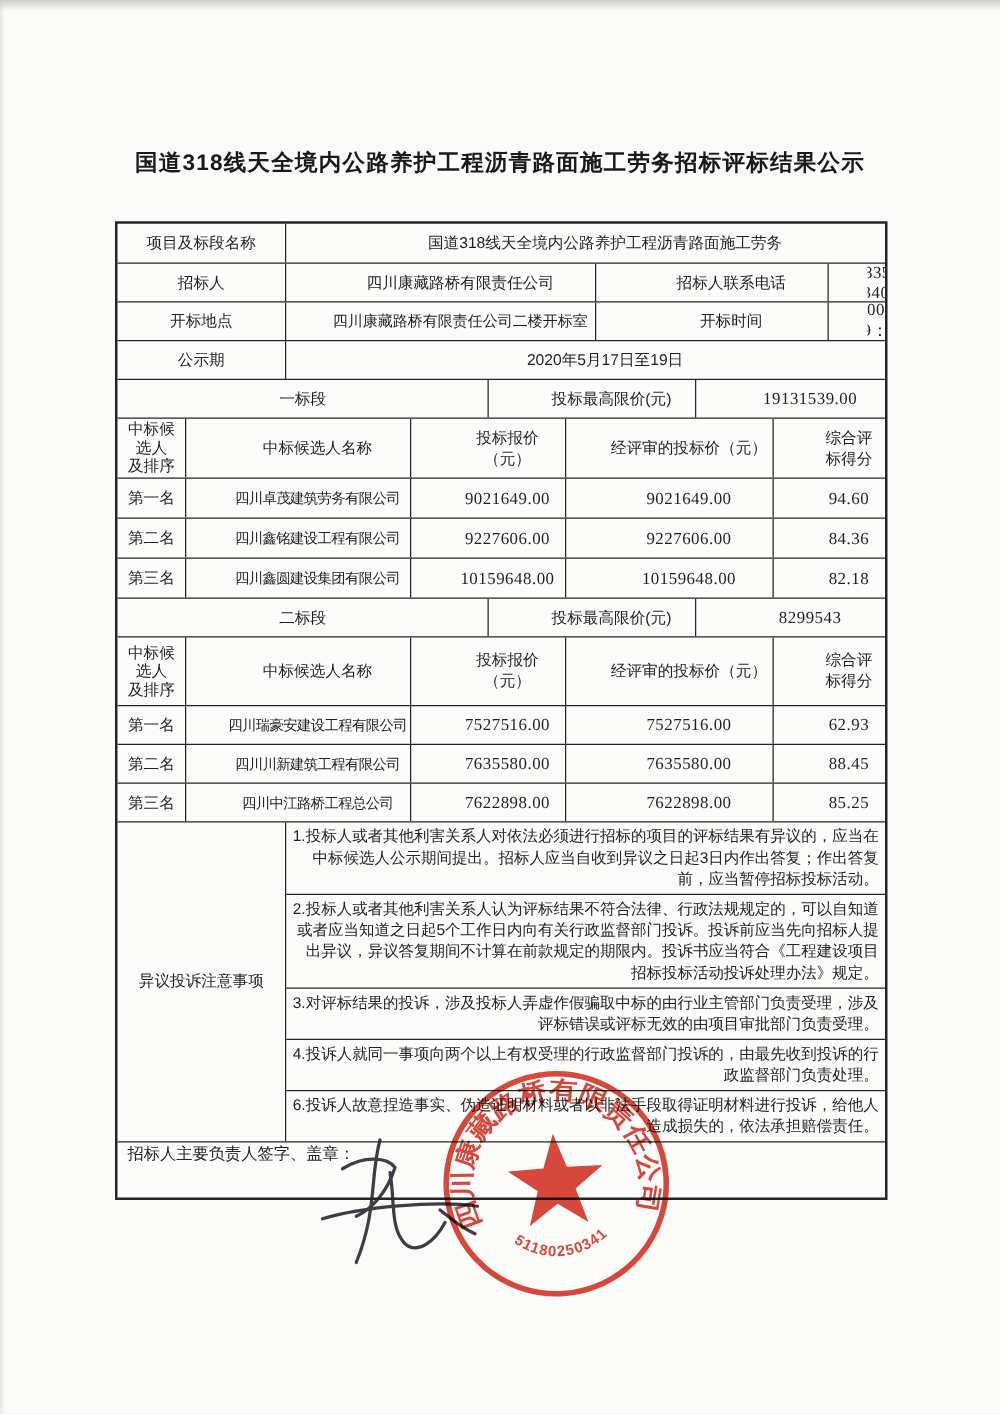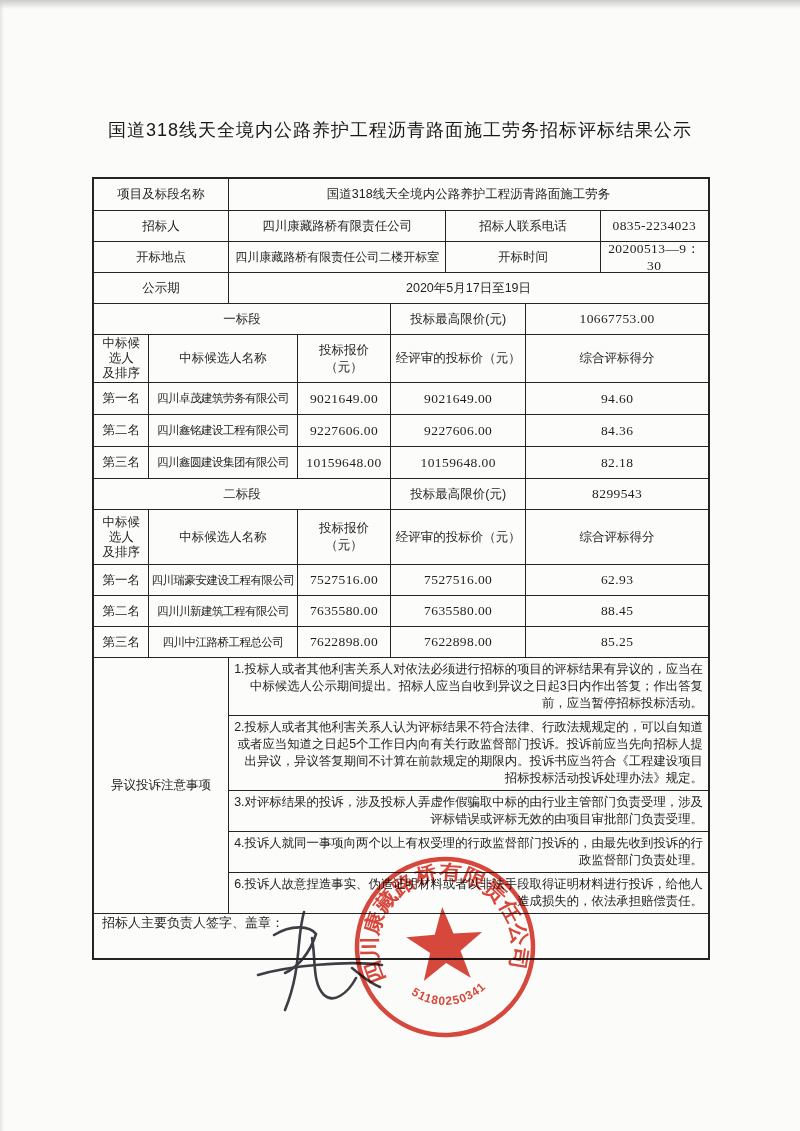--- a/index.html
+++ b/index.html
@@ -7,27 +7,27 @@
     position:relative; width:800px; height:1131px; margin:0 auto;
     background:#fbfbf9; overflow:hidden;
     font-family:"Liberation Sans","DejaVu Sans",sans-serif; color:#1f1f1f;
   }
   .scan-edge-top{position:absolute;top:0;left:0;right:0;height:9px;
     background:linear-gradient(#b3b3b1,rgba(251,251,249,0));opacity:.65;}
   .scan-edge-left{position:absolute;top:0;left:0;bottom:0;width:4px;
     background:linear-gradient(90deg,#cfcfcd,rgba(251,251,249,0));opacity:.5;}
   .doc-title{
     position:absolute; top:118px; left:0; width:100%; text-align:center;
-    font-size:18px; font-weight:normal; letter-spacing:1px; color:#191919;
+    font-size:18px; font-weight:bold; letter-spacing:1px; color:#191919;
   }
   .tbl{
     position:absolute; left:92px; top:177px; width:618px;
     border:2px solid #242424; box-sizing:border-box; background:rgba(255,255,255,.4);
   }
-  .row{ display:flex; border-bottom:1px solid #242424; }
+  .row{ display:flex; border-bottom:1px solid #242424;gap:31px; }
   .tbl > .row:last-child, .tbl > .sig-row{ border-bottom:none; }
   .cell{
     border-right:1px solid #242424; box-sizing:border-box;
     display:flex; align-items:center; justify-content:center;
     text-align:center; font-size:12.5px; padding:2px 4px; overflow:hidden;
   }
   .row .cell:last-child{ border-right:none; }
   .h31{height:31px}.h30{height:30px}.h47{height:47px}.h54{height:54px}
   
   .w-lab{width:22%}.w-v1{width:35.4%}.w-lab2{width:25.1%}.w-v2{flex:1}
@@ -94,21 +94,21 @@
     </div>
 
     <div class="row">
       <div class="cell w-lab h30">公示期</div>
       <div class="cell w-wide h30">2020年5月17日至19日</div>
     </div>
 
     <div class="row">
       <div class="cell w-sec h30">一标段</div>
       <div class="cell w-eval h30">投标最高限价(元)</div>
-      <div class="cell w-score h30 num">10667753.00</div>
+      <div class="cell w-score h30 num">19131539.00</div>
     </div>
 
     <div class="row">
       <div class="cell w-rank h47 two-line">
         <span>中标候选人</span>
         <span>及排序</span>
       </div>
       <div class="cell w-name h47">中标候选人名称</div>
       <div class="cell w-bid h47">投标报价（元）</div>
       <div class="cell w-eval h47">经评审的投标价（元）</div>

